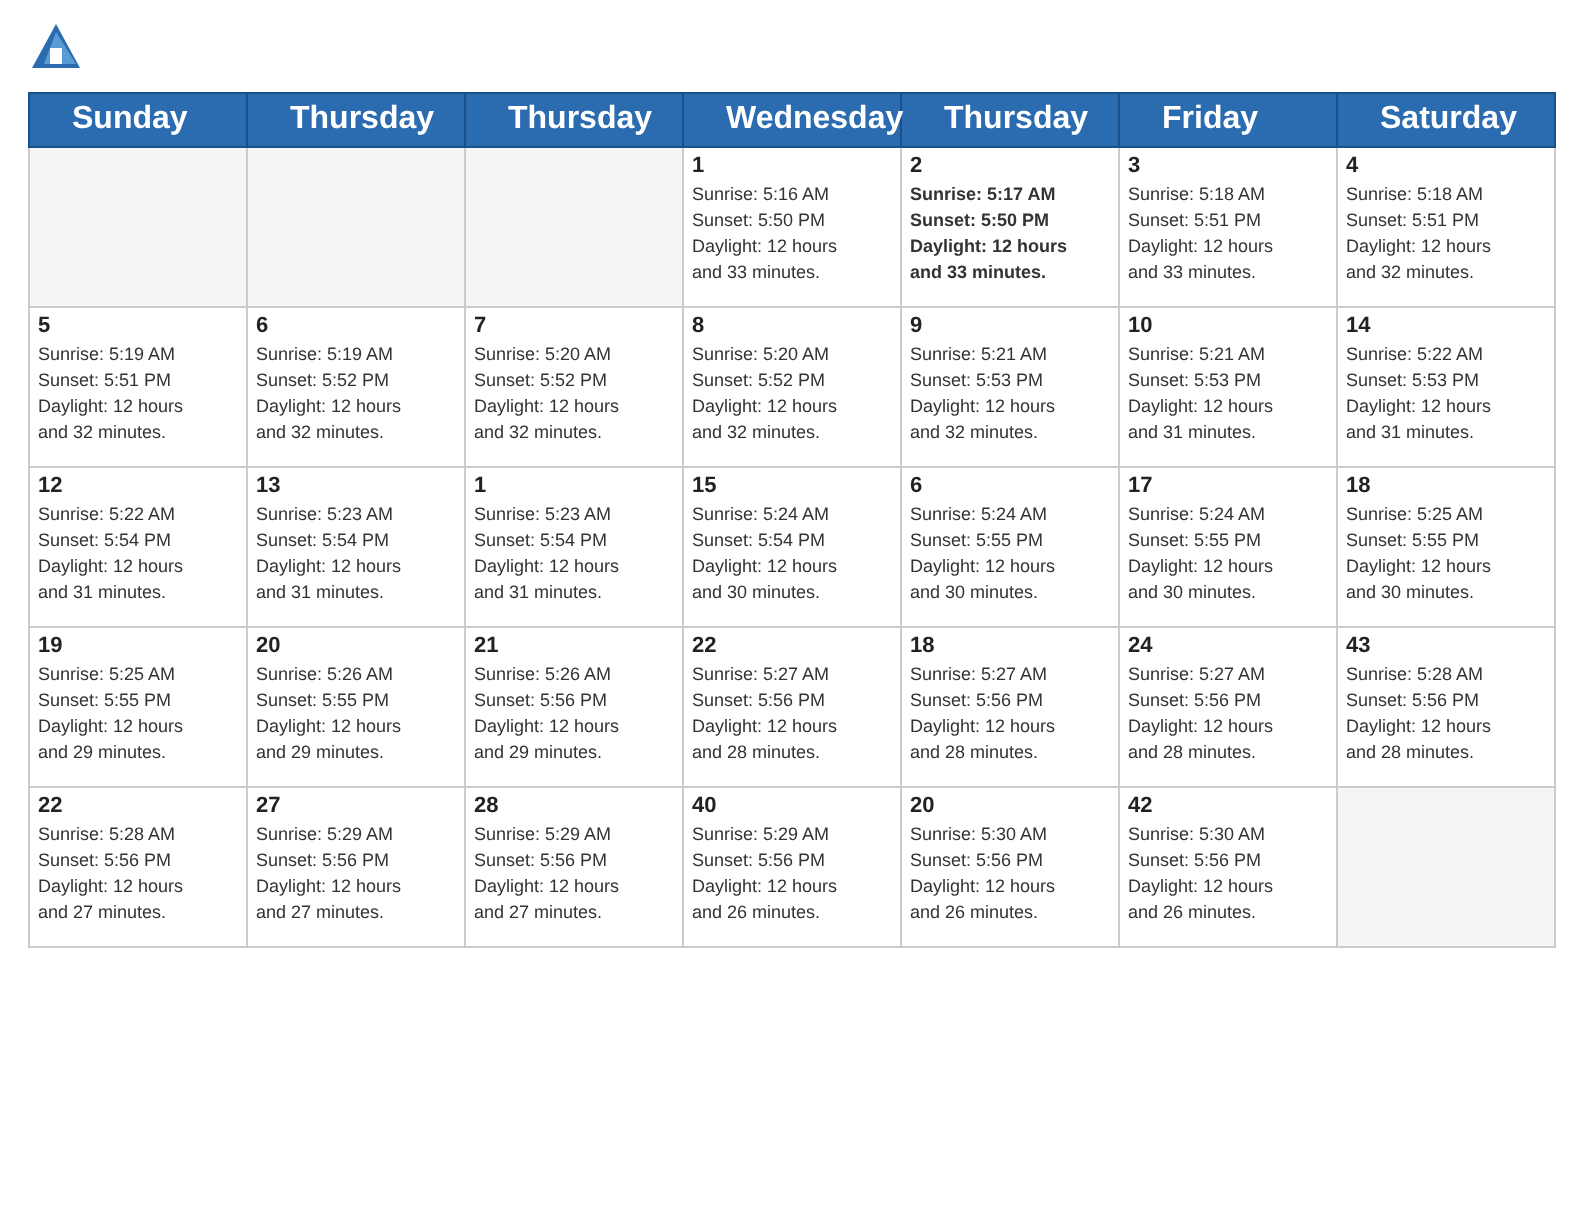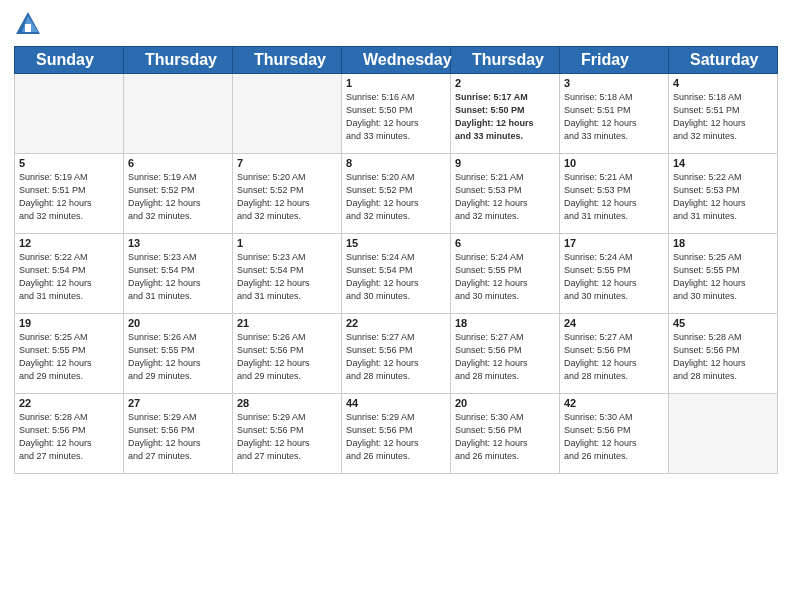--- a/index.html
+++ b/index.html
@@ -304,21 +304,21 @@
 and 28 minutes.</div>
           </td>
           <td>
             <span class="day-num">24</span>
             <div class="day-info" style="white-space: pre-line;">Sunrise: 5:27 AM
 Sunset: 5:56 PM
 Daylight: 12 hours
 and 28 minutes.</div>
           </td>
           <td>
-            <span class="day-num">45</span>
+            <span class="day-num">43</span>
             <div class="day-info" style="white-space: pre-line;">Sunrise: 5:28 AM
 Sunset: 5:56 PM
 Daylight: 12 hours
 and 28 minutes.</div>
           </td>
         </tr>
         <tr>
           <td>
             <span class="day-num">22</span>
             <div class="day-info" style="white-space: pre-line;">Sunrise: 5:28 AM
@@ -334,21 +334,21 @@
 and 27 minutes.</div>
           </td>
           <td>
             <span class="day-num">28</span>
             <div class="day-info" style="white-space: pre-line;">Sunrise: 5:29 AM
 Sunset: 5:56 PM
 Daylight: 12 hours
 and 27 minutes.</div>
           </td>
           <td>
-            <span class="day-num">44</span>
+            <span class="day-num">40</span>
             <div class="day-info" style="white-space: pre-line;">Sunrise: 5:29 AM
 Sunset: 5:56 PM
 Daylight: 12 hours
 and 26 minutes.</div>
           </td>
           <td>
             <span class="day-num">20</span>
             <div class="day-info" style="white-space: pre-line;">Sunrise: 5:30 AM
 Sunset: 5:56 PM
 Daylight: 12 hours

